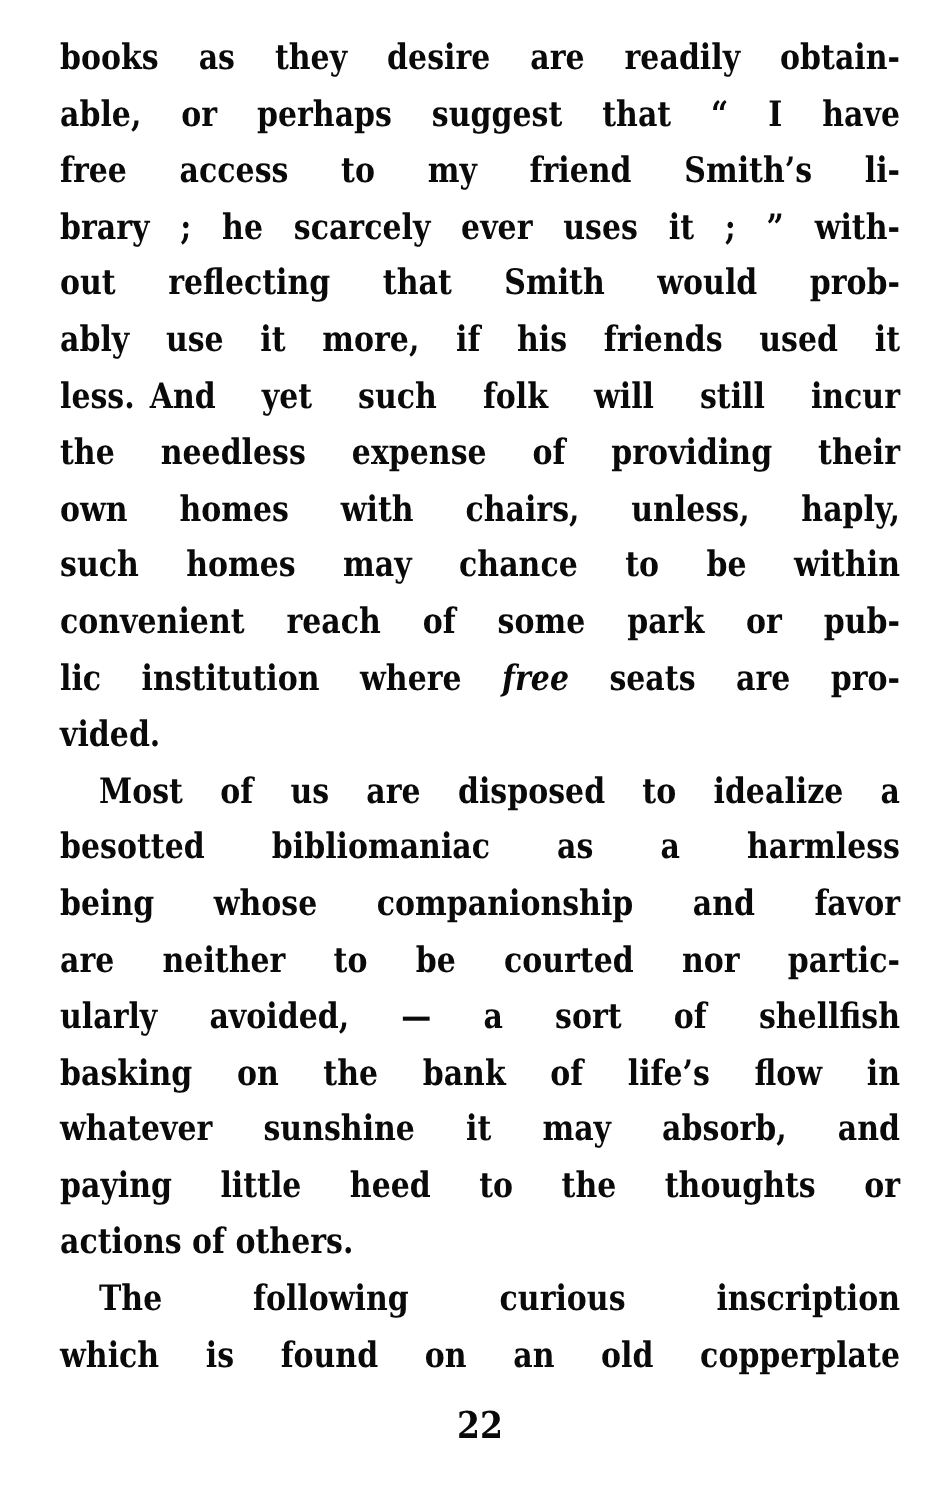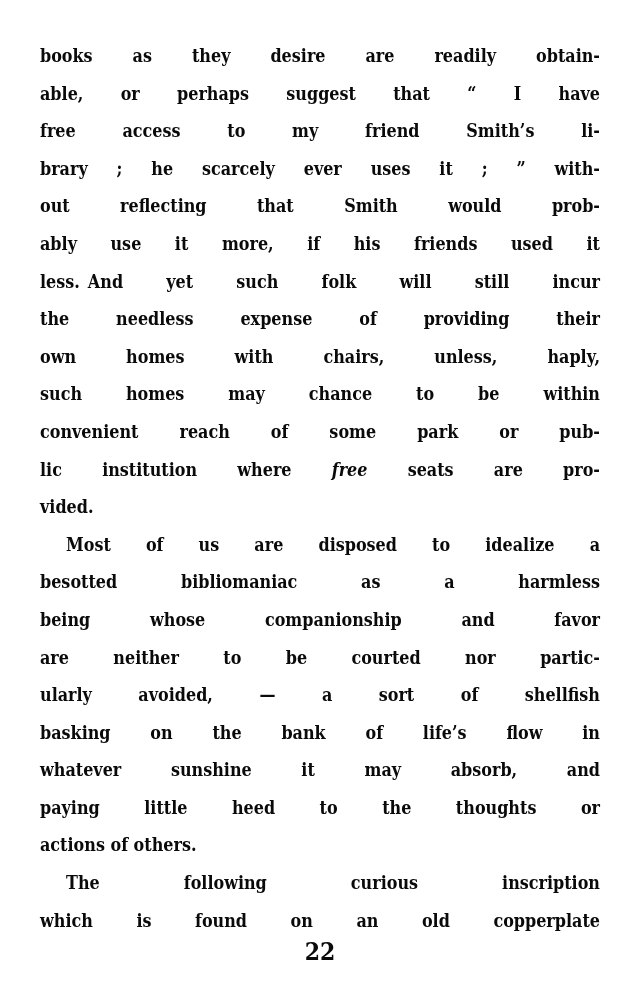--- a/index.html
+++ b/index.html
@@ -15,23 +15,22 @@
     color: #0a0a0a;
     font-family: "DejaVu Serif", serif;
     font-weight: 700;
     overflow: hidden;
   }
   .text-block {
     position: absolute;
     left: 40px;
     top: 20px;
     width: 560px;
-    font-size: 16px;
+    font-size: 20px;
     line-height: 37.6px;
-    margin-top: 17px;
   }
   
   .ln {
     text-align: justify;
     text-align-last: justify;
     white-space: nowrap;
     transform: scaleY(1.17);
     transform-origin: 0 50%;
   }
   .ln.last {

